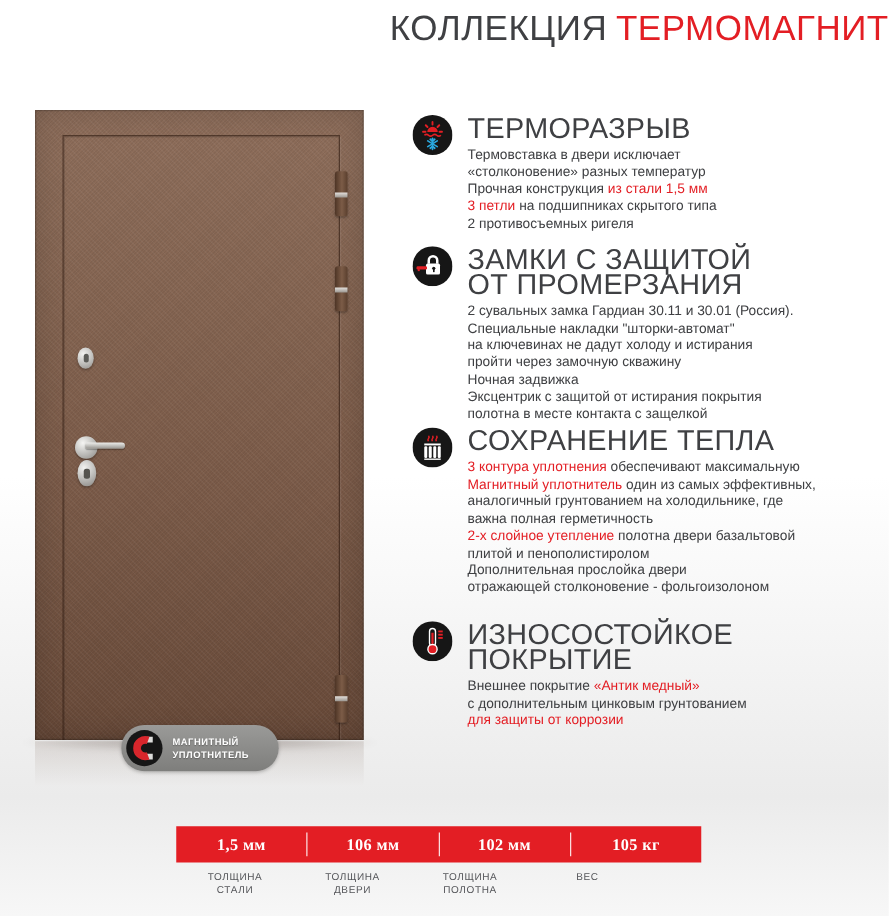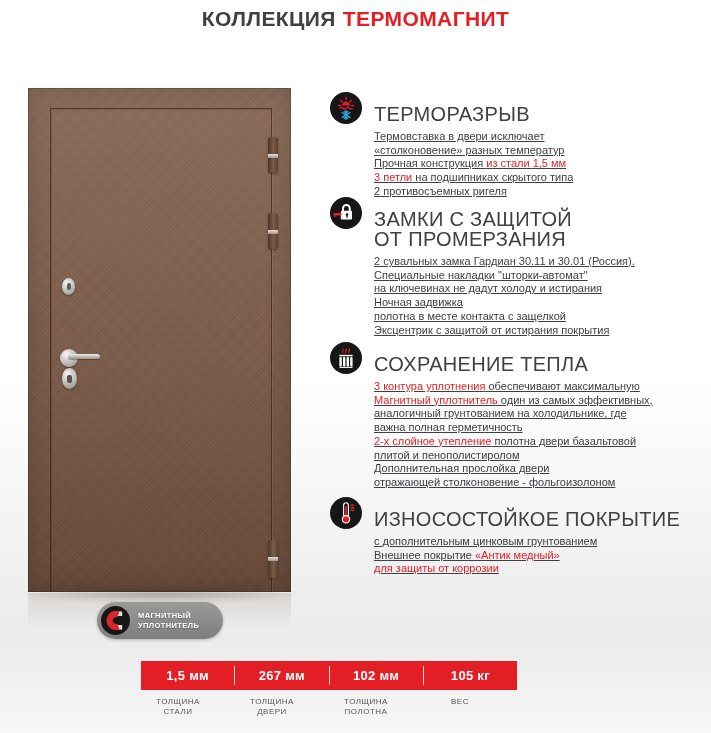--- a/index.html
+++ b/index.html
@@ -15,21 +15,21 @@
   body{
     width:711px;height:733px;overflow:hidden;
     font-family:"Liberation Sans","DejaVu Sans",sans-serif;
     background:linear-gradient(180deg,#ffffff 0%,#ffffff 52%,#ebebeb 87%,#f7f7f7 100%);
   }
   .page{position:relative;width:711px;height:733px;}
 
   
   .title{
     position:absolute;top:7px;left:0;right:0;margin:0;
-    text-align:center;font-size:21px;font-weight:700;
+    text-align:right;font-size:28px;font-weight:400;
     color:var(--text);letter-spacing:.4px;
   }
   .title .prefix{margin-right:7px;}
   .title .hl{color:var(--accent);}
 
   
   .door{
     position:absolute;left:28px;top:88px;width:263px;height:504px;
     background:
       repeating-linear-gradient(45deg,rgba(255,255,255,.035) 0 1px,transparent 1px 3px),
@@ -85,57 +85,57 @@
     background:radial-gradient(ellipse at 50% 50%,rgba(40,30,25,.3),rgba(0,0,0,0) 70%);
     filter:blur(2px);
   }
   .door-reflection{
     position:absolute;left:28px;top:593px;width:263px;height:36px;
     background:linear-gradient(180deg,rgba(110,85,70,.16),rgba(255,255,255,0));
   }
 
   
   .badge{
-    position:absolute;left:97px;top:602px;width:126px;height:37px;border-radius:19px;
+    position:absolute;left:97px;top:580px;width:126px;height:37px;border-radius:19px;
     background:linear-gradient(180deg,#9a9a98,#7e7e7c);
     box-shadow:0 1px 3px rgba(0,0,0,.25);
   }
   .badge-circle{
     position:absolute;left:4px;top:4px;width:29px;height:29px;border-radius:50%;
     background:var(--icon_bg);
   }
   .badge-text{
     position:absolute;left:41px;top:9px;
     font-size:7.5px;font-weight:700;color:#ffffff;letter-spacing:.4px;line-height:9.5px;
     text-shadow:0 1px 1px rgba(0,0,0,.3);
   }
 
   
   .feature{position:absolute;left:330px;width:372px;}
   .feature.f1{top:92px;} .feature.f2{top:197px;} .feature.f3{top:342px;} .feature.f4{top:497px;}
   .ficon{position:absolute;left:0;top:0;width:32px;height:32px;display:block;}
   .ftext{margin-left:44px;}
   .fhead{
-    margin:12px 0 0;font-size:20px;font-weight:400;color:var(--text);
+    margin:0 0 0;font-size:23px;font-weight:400;color:var(--text);
     letter-spacing:.3px;line-height:20px;white-space:pre-line;
   }
   .fbody{margin:6px 0 0;font-size:11px;line-height:13.7px;color:var(--text);}
-  .tline{display:block;text-decoration:underline;}
+  .tline{display:block;}
   .red{color:var(--accent);}
 
   
   .spec-bar{
-    position:absolute;left:141px;top:661px;width:376px;height:29px;
-    background:var(--accent);display:flex;align-items:stretch;
+    position:absolute;left:141px;top:661px;width:420px;height:29px;
+    background:var(--accent);display:flex;align-items:stretch;font-family:Liberation Serif, serif;
   }
   .spec-cell{flex:1;display:flex;align-items:center;justify-content:center;
     color:#fff;font-size:13px;font-weight:700;letter-spacing:.3px;}
   .spec-div{width:1px;height:19px;align-self:center;background:rgba(255,255,255,.85);}
   .spec-labels{
-    position:absolute;left:131px;top:697px;width:376px;display:flex;
+    position:absolute;left:141px;top:697px;width:376px;display:flex;
   }
   .spec-label{flex:1;text-align:center;font-size:8px;color:var(--label_gray);
     letter-spacing:.5px;line-height:10px;white-space:pre-line;font-weight:400;}
 </style>
 </head>
 <body>
 
 <div class="page">
 
   <h1 class="title"><span class="prefix">КОЛЛЕКЦИЯ</span><span class="hl">ТЕРМОМАГНИТ</span></h1>
@@ -213,23 +213,24 @@
         <rect x="16.4" y="18.3" width="1.3" height="2.4" fill="#161616"></rect>
       </svg>
     </span>
     <div class="ftext">
       <h2 class="fhead">ЗАМКИ С ЗАЩИТОЙ
 ОТ ПРОМЕРЗАНИЯ</h2>
       <p class="fbody">
           <span class="tline"><span>2 сувальных замка Гардиан 30.11 и 30.01 (Россия).</span></span>
           <span class="tline"><span>Специальные накладки "шторки-автомат"</span></span>
           <span class="tline"><span>на ключевинах не дадут холоду и истирания</span></span>
+          <span class="tline"><span>пройти через замочную скважину</span></span>
           <span class="tline"><span>Ночная задвижка</span></span>
+          <span class="tline"><span>Эксцентрик с защитой от истирания покрытия</span></span>
           <span class="tline"><span>полотна в месте контакта с защелкой</span></span>
-          <span class="tline"><span>Эксцентрик с защитой от истирания покрытия</span></span>
         </p>
     </div>
   </div>
 
   <div class="feature f3">
     <span class="ficon">
       <svg width="32" height="32" viewBox="0 0 32 32">
         <circle cx="16" cy="16" r="16" fill="#161616"></circle>
         <g stroke="#e31e24" stroke-width="1.2" fill="none">
           <path d="M12.8 11 q-1 -1.1 0 -2.2 t0 -2.2"></path>
@@ -271,31 +272,31 @@
         <g fill="#e31e24">
           <rect x="20.6" y="7.4" width="3.6" height="1.5"></rect>
           <rect x="20.6" y="10" width="3.6" height="1.5"></rect>
           <rect x="20.6" y="12.6" width="3.6" height="1.5"></rect>
         </g>
       </svg>
     </span>
     <div class="ftext">
       <h2 class="fhead">ИЗНОСОСТОЙКОЕ ПОКРЫТИЕ</h2>
       <p class="fbody">
+          <span class="tline"><span>Внешнее покрытие </span><span class="red">«Антик медный»</span></span>
           <span class="tline"><span>с дополнительным цинковым грунтованием</span></span>
-          <span class="tline"><span>Внешнее покрытие </span><span class="red">«Антик медный»</span></span>
           <span class="tline"><span class="red">для защиты от коррозии</span></span>
         </p>
     </div>
   </div>
 
   <div class="spec-bar">
     <div class="spec-cell">1,5 мм</div>
     <div class="spec-div"></div>
-    <div class="spec-cell">267 мм</div>
+    <div class="spec-cell">106 мм</div>
     <div class="spec-div"></div>
     <div class="spec-cell">102 мм</div>
     <div class="spec-div"></div>
     <div class="spec-cell">105 кг</div>
   </div>
   <div class="spec-labels">
     <div class="spec-label">ТОЛЩИНА
 СТАЛИ</div>
     <div class="spec-label">ТОЛЩИНА
 ДВЕРИ</div>

